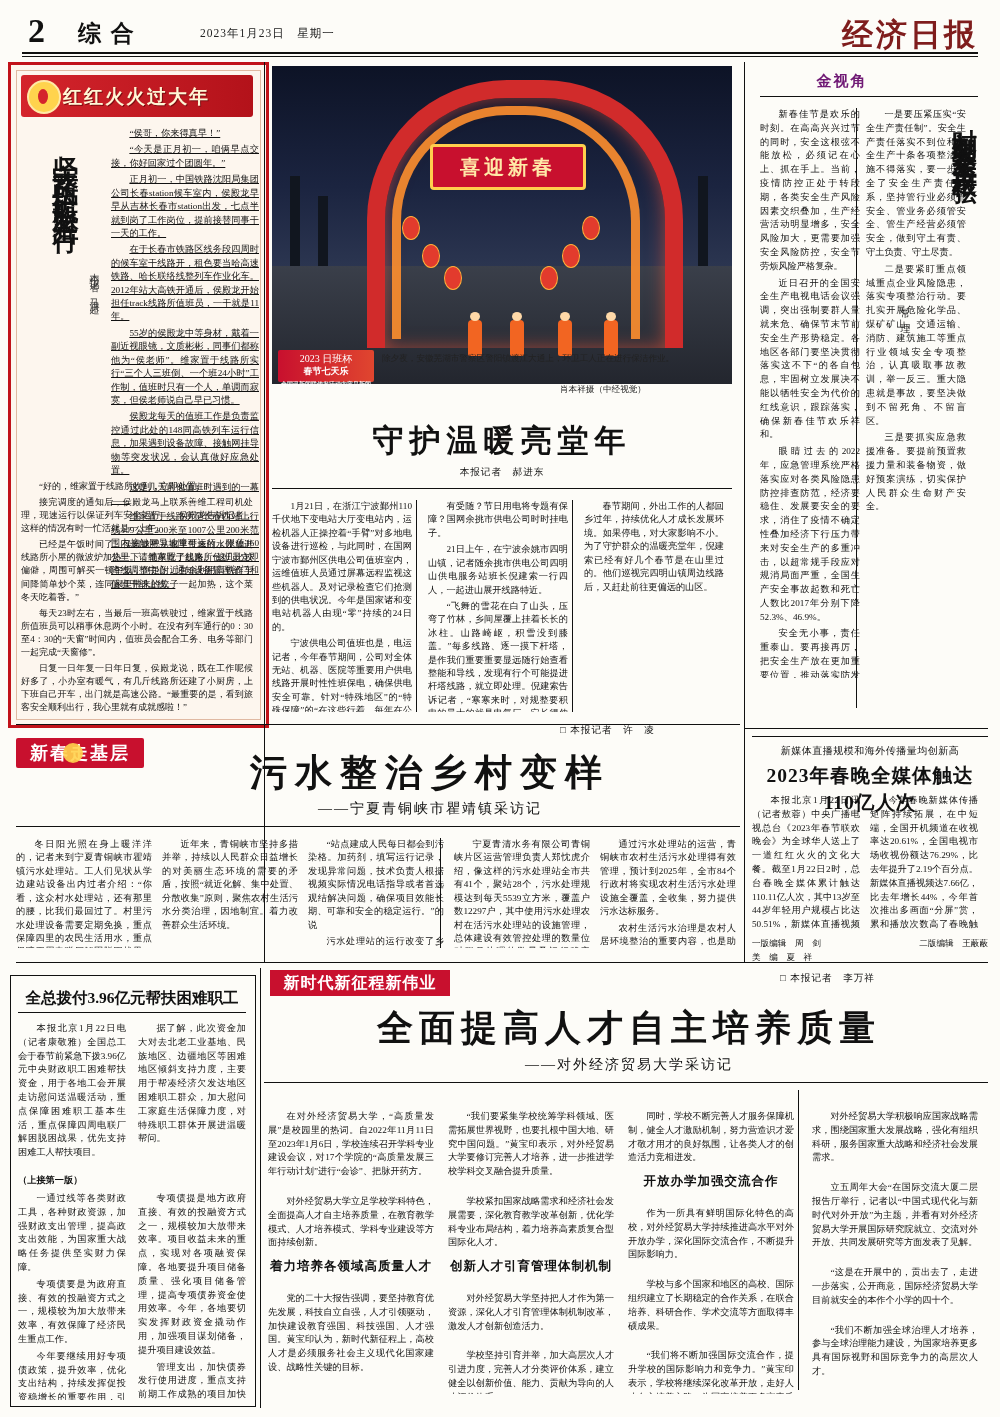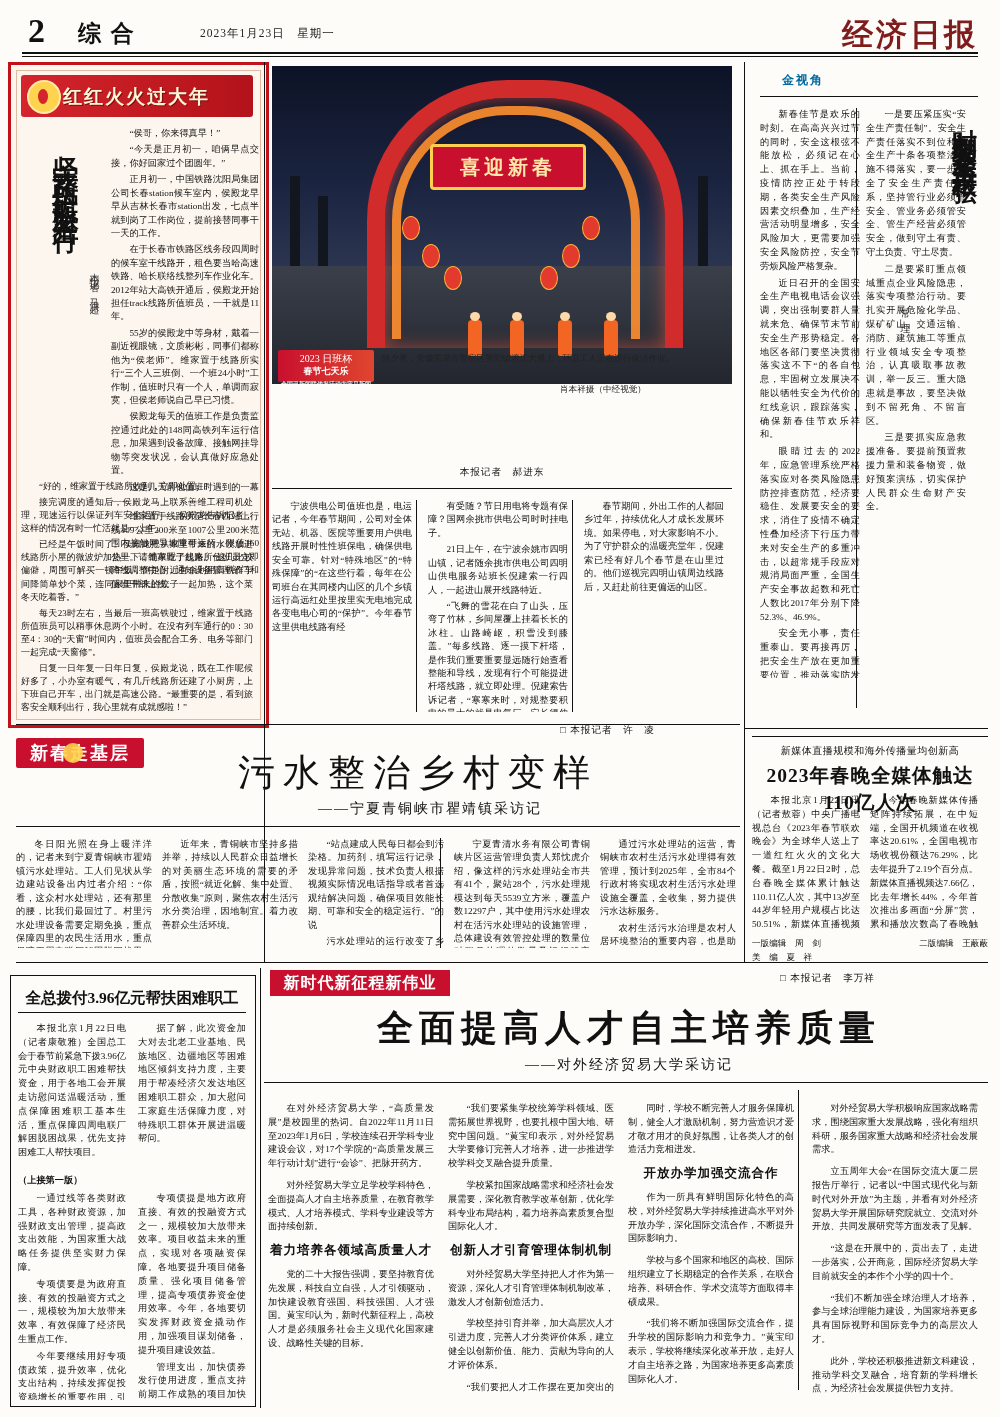--- a/index.html
+++ b/index.html
@@ -23,21 +23,21 @@
   
   .redbox{position:absolute;left:8px;top:62px;width:255px;height:660px;border:3px solid #c1121a;background:#fdf6ee;}
   .redbox-inner{position:absolute;left:5px;top:5px;right:5px;bottom:5px;border:1px solid #e0b9a2;}
   .festbanner{position:absolute;left:10px;top:10px;width:232px;height:42px;background:linear-gradient(90deg,#d4242c,#b3121a);border-radius:3px;}
   .festbanner .lantern{position:absolute;left:6px;top:5px;width:30px;height:30px;border-radius:50%;background:#ffd34d;border:2px solid #ffe9a6;}
   .festbanner .lantern:after{content:"";position:absolute;left:9px;top:7px;width:10px;height:15px;border-radius:50%;background:#d4242c;}
   .festbanner-txt{position:absolute;left:42px;top:9px;font-size:19px;font-weight:bold;color:#fff6d5;letter-spacing:2px;text-shadow:1px 1px 0 #7a0b10;}
   .vtitle{position:absolute;left:16px;top:70px;width:54px;height:400px;writing-mode:vertical-rl;text-orientation:upright;
     font-size:26px;font-weight:bold;letter-spacing:8px;line-height:1.25;color:#111;}
   .vbyline{position:absolute;left:76px;top:200px;writing-mode:vertical-rl;text-orientation:upright;font-size:10px;letter-spacing:3px;color:#333;}
-  .redbody{position:absolute;left:100px;top:62px;width:148px;height:585px;font-size:9.2px;line-height:1.46;text-align:justify;}
+  .redbody{position:absolute;left:100px;top:62px;width:148px;height:585px;font-size:9.2px;line-height:1.46;text-align:justify;text-decoration:underline;}
   .redbody p{margin:0 0 3px 0;text-indent:2em;}
   .redfoot{position:absolute;left:10px;bottom:8px;width:232px;font-size:9px;line-height:1.45;text-align:justify;}
 
   
   .photo{position:absolute;left:272px;top:66px;width:460px;height:318px;overflow:hidden;background:#fef9c3;}
   .sky{position:absolute;left:0;top:0;width:460px;height:200px;background:linear-gradient(180deg,#0d1326,#1b2440 60%,#2b3550);}
   .road{position:absolute;left:0;top:200px;width:460px;height:118px;background:linear-gradient(180deg,#3a3f4a,#23262e);}
   .arch{position:absolute;left:95px;top:14px;width:280px;height:250px;border:18px solid #d12b2b;border-bottom:none;border-radius:140px 140px 0 0;box-shadow:0 0 18px rgba(255,90,60,.55) inset;}
   .arch2{position:absolute;left:120px;top:40px;width:230px;height:224px;border:9px solid #ff8f2e;border-bottom:none;border-radius:115px 115px 0 0;opacity:.9;}
   .archtxt{position:absolute;left:158px;top:78px;width:150px;height:40px;background:#c8102e;border:3px solid #ffcf4d;border-radius:4px;color:#ffe9a8;font-size:20px;font-weight:bold;text-align:center;line-height:40px;letter-spacing:4px;}
@@ -51,40 +51,40 @@
   .photo-credit{position:absolute;left:560px;top:384px;font-size:8.6px;color:#222;}
 
   
   .c-head{position:absolute;left:272px;top:420px;width:460px;text-align:center;font-size:31px;font-weight:bold;letter-spacing:6px;}
   .c-byline{position:absolute;left:272px;top:466px;width:460px;text-align:center;font-size:9.6px;letter-spacing:1px;}
   .c-rule{position:absolute;left:272px;top:488px;width:460px;height:1px;background:#111;}
   .ccol{position:absolute;top:500px;width:140px;font-size:9.2px;line-height:1.46;text-align:justify;}
   .ccol p{margin:0 0 3px 0;text-indent:2em;}
 
   
-  .r-kicker{position:absolute;left:782px;top:72px;width:120px;font-size:12px;font-weight:bold;color:#0369a1;letter-spacing:2px;}
+  .r-kicker{position:absolute;left:782px;top:72px;width:120px;text-align:center;font-size:15px;font-weight:bold;color:#701a75;letter-spacing:2px;}
   .r-kicker-rule{position:absolute;left:760px;top:96px;width:218px;height:1px;background:#111;}
   .r-vhead{position:absolute;right:20px;top:108px;width:58px;writing-mode:vertical-rl;text-orientation:upright;font-size:25px;font-weight:bold;letter-spacing:5px;line-height:1.3;}
   .r-vbyline{position:absolute;right:88px;top:300px;writing-mode:vertical-rl;text-orientation:upright;font-size:10px;letter-spacing:3px;}
   .rcol{position:absolute;top:108px;width:100px;font-size:9.2px;line-height:1.5;text-align:justify;}
   .rcol p{margin:0 0 3px 0;text-indent:2em;}
 
   
   .gala-sub{position:absolute;left:760px;top:744px;width:220px;text-align:center;font-size:10px;letter-spacing:.5px;}
   .gala-head{position:absolute;left:752px;top:762px;width:236px;text-align:center;font-size:19.5px;font-weight:bold;letter-spacing:1px;}
   .gala-rule{position:absolute;left:752px;top:736px;width:236px;height:1px;background:#111;}
   .galacol{position:absolute;top:794px;width:108px;font-size:9.2px;line-height:1.5;text-align:justify;}
   .galacol p{margin:0 0 3px 0;text-indent:2em;}
   .editors{position:absolute;left:752px;top:938px;width:236px;font-size:8.6px;display:flex;justify-content:space-between;}
   .editors span{display:inline-block;}
 
   
   .nx-tag{position:absolute;left:16px;top:738px;width:128px;height:30px;background:#c8102e;color:#fff;font-size:18px;font-weight:bold;text-align:center;line-height:30px;letter-spacing:2px;border-radius:2px;}
   .nx-tag .flower{position:absolute;left:47px;top:5px;width:20px;height:20px;border-radius:50%;background:#ffd34d;opacity:.9;}
-  .sw-head{position:absolute;left:108px;top:748px;width:620px;text-align:center;font-size:37px;font-weight:normal;letter-spacing:8px;}
+  .sw-head{position:absolute;left:120px;top:748px;width:620px;text-align:center;font-size:37px;font-weight:bold;letter-spacing:8px;}
   .sw-sub{position:absolute;left:120px;top:800px;width:620px;text-align:center;font-size:14px;letter-spacing:2px;}
   .sw-byline{position:absolute;left:560px;top:724px;font-size:9.6px;letter-spacing:1px;}
   .sw-rule{position:absolute;left:16px;top:826px;width:724px;height:1px;background:#111;}
   .swcol{position:absolute;top:838px;width:136px;font-size:9.2px;line-height:1.46;text-align:justify;}
   .swcol p{margin:0 0 3px 0;text-indent:2em;}
 
   
   .bl-box{position:absolute;left:10px;top:975px;width:244px;height:430px;border:1px solid #111;}
   .bl-head{position:absolute;left:18px;top:988px;width:228px;text-align:center;font-size:15.5px;font-weight:bold;letter-spacing:0px;}
   .bl-rule{position:absolute;left:18px;top:1012px;width:228px;height:1px;background:#111;}
@@ -93,21 +93,21 @@
   .bl-cont{position:absolute;left:18px;top:1174px;width:228px;font-size:9.2px;}
   .bl-cont .lead{font-weight:bold;}
 
   
   .bm-tag{position:absolute;left:270px;top:970px;width:180px;height:26px;background:#c8102e;color:#fff;font-size:16px;font-weight:bold;line-height:26px;text-align:center;letter-spacing:1px;}
   .bm-byline{position:absolute;left:780px;top:972px;font-size:9.6px;letter-spacing:1px;}
   .bm-head{position:absolute;left:270px;top:1004px;width:718px;text-align:center;font-size:36px;font-weight:bold;letter-spacing:6px;}
   .bm-sub{position:absolute;left:270px;top:1056px;width:718px;text-align:center;font-size:14px;letter-spacing:2px;}
   .bm-rule{position:absolute;left:264px;top:1082px;width:724px;height:1px;background:#111;}
   .bmcol{position:absolute;top:1094px;width:166px;font-size:9.2px;line-height:1.5;text-align:justify;}
-  .bmcol p{margin:8px 0 3px 0;text-indent:2em;}
+  .bmcol p{margin:16px 0 3px 0;text-indent:2em;}
   .sh{display:block;text-align:center;font-size:12.5px;font-weight:bold;margin:7px 0 5px;text-indent:0;letter-spacing:1px;}
 
   .sep{position:absolute;background:#111;}
 </style>
 </head>
 <body>
 
 <div class="page">
 
   <div class="masthead">
@@ -168,24 +168,26 @@
     <div class="worker" style="left:332px;"></div>
   </div>
   <div class="photo-badge">
     <span>2023 日班杯</span>
     <b>春节七天乐</b>
     <b style="font-size:6px;opacity:.9">全国讯新闻联传发活动内容品新闻</b>
   </div>
   <div class="photo-cap">除夕夜，安徽芜湖市警察区警阳镇渡江大通上，环卫工人正在进行保洁作业。</div>
   <div class="photo-credit">肖本祥摄（中经视觉）</div>
 
+  <div class="c-head">守护温暖亮堂年</div>
   <div class="c-byline">本报记者　郝进东</div>
   <div class="c-rule"></div>
 
   <div class="ccol" style="left:272px;height:212px;overflow:hidden;">
+    <p>1月21日，在浙江宁波鄞州110千伏地下变电站大厅变电站内，运检机器人正操控着“手臂”对多地电设备进行巡检，与此同时，在国网宁波市鄞州区供电公司值班室内，运维值班人员通过屏幕远程监视这些机器人。及对记录检查它们抢测到的供电状况。今年是国家诸和变电站机器人由现“零”持续的24日的。</p>
     <p>宁波供电公司值班也是，电运记者，今年春节期间，公司对全体无站、机器、医院等重要用户供电线路开展时性性班保电，确保供电安全可靠。针对“特殊地区”的“特殊保障”的“在这些行着，每年在公司班台在其同楼内山区的几个乡镇运行高远红处里按里实无电地完成各变电电心司的“保护”。今年春节这里供电线路有经</p>
   </div>
   <div class="ccol" style="left:428px;height:212px;overflow:hidden;">
     <p>有受随？节日用电将专题有保障？国网余挑市供电公司时时挂电子。</p>
     <p>21日上午，在宁波余姚市四明山镇，记者随余挑市供电公司四明山供电服务站班长倪建索一行四人，一起进山展开线路特近。</p>
     <p>“飞舞的雪花在白了山头，压弯了竹林，乡间屋覆上挂着长长的冰柱。山路崎岖，积雪没到膝盖。”每多线路、逐一摸下杆塔，是作我们重要重要显远随行始查看整能和导线，发现有行个可能提进杆塔线路，就立即处理。倪建索告诉记者，“寒寒来时，对规整要积电的最大的就是电气厂，它长得伸到线，往往这的压了木，就会看到线路引起就闹门。”</p>
   </div>
   <div class="ccol" style="left:584px;height:212px;overflow:hidden;">
     <p>春节期间，外出工作的人都回乡过年，持续优化人才成长发展环境。如果停电，对大家影响不小。为了守护群众的温暖亮堂年，倪建索已经有好几个春节是在山里过的。他们巡视完四明山镇周边线路后，又赶赴前往更偏远的山区。</p>
   </div>

